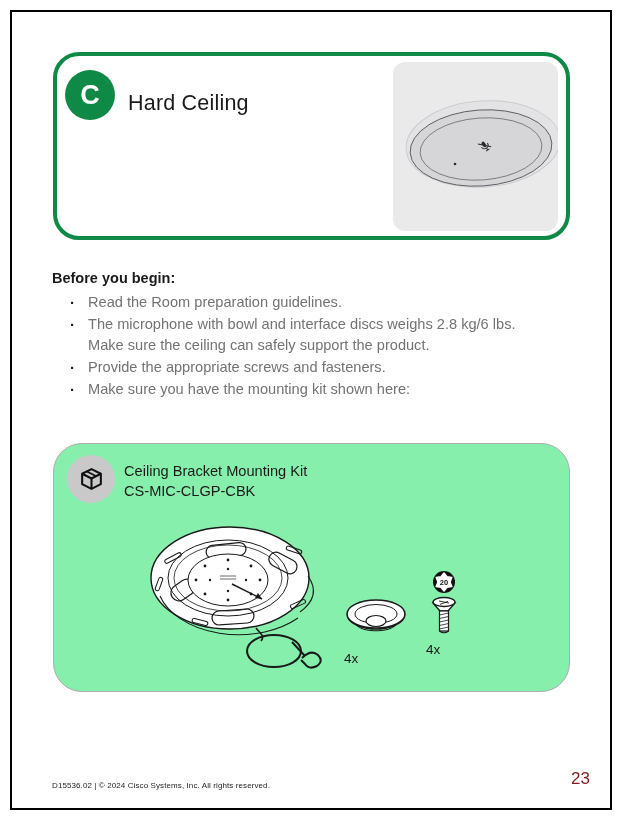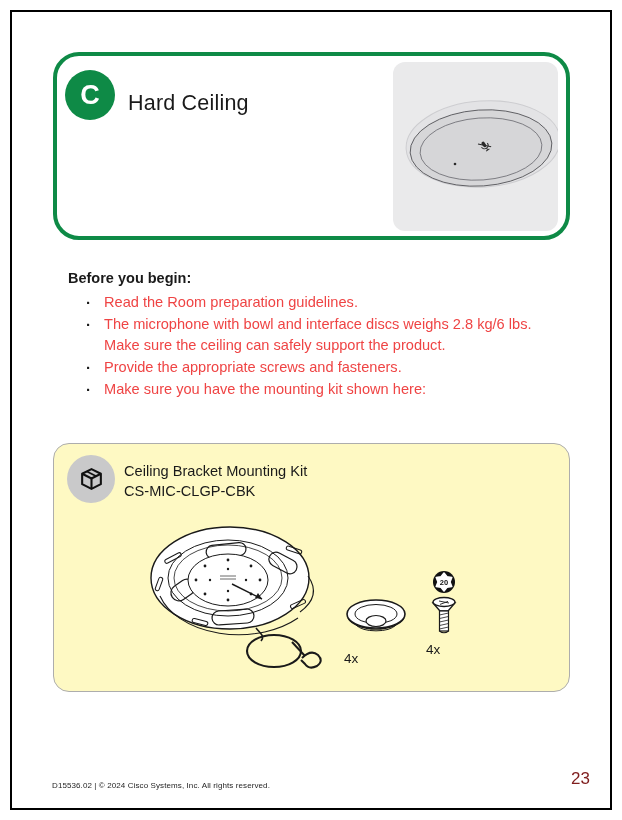--- a/index.html
+++ b/index.html
@@ -21,34 +21,34 @@
   }
   .header-title{
     position:absolute;left:71px;top:21px;font-size:21.5px;font-weight:400;color:#1a1a1a;letter-spacing:.2px;
   }
   .product-image{
     position:absolute;top:6px;right:8px;width:165px;height:169px;border-radius:12px;
     background:#eaeaeb;overflow:hidden;
   }
 
   
-  .before{position:absolute;left:68px;top:270px;width:506px;}
+  .before{position:absolute;left:52px;top:270px;width:506px;}
   .before-heading{font-size:14.5px;font-weight:700;margin:0 0 6px 0;}
   .before-list{margin:0;padding:0;list-style:none;width:496px;}
   .before-list li{
-    position:relative;padding-left:36px;font-size:14.6px;line-height:21.7px;color:#ef4444;
+    position:relative;padding-left:36px;font-size:14.6px;line-height:21.7px;color:#737373;
   }
   .before-list li::before{
     content:"·";position:absolute;left:18px;top:0;font-size:15px;font-weight:700;color:#1a1a1a;
   }
 
   
   .kit-card{
     position:absolute;left:53px;top:443px;width:517px;height:249px;box-sizing:border-box;
-    border:1.5px solid #adadad;border-radius:16px;background:#fef9c3;
+    border:1.5px solid #adadad;border-radius:29px;background:#86efac;
   }
   .kit-icon-circle{
     position:absolute;left:13px;top:11px;width:48px;height:48px;border-radius:50%;
     background:#c9c9ca;display:flex;align-items:center;justify-content:center;
   }
   .kit-title-block{position:absolute;left:70px;top:17px;font-size:14.6px;line-height:20px;}
   .kit-illustration{position:absolute;left:86px;top:74px;}
   .kit-part{position:absolute;display:flex;flex-direction:column;}
   .kit-part.grommet{left:290px;top:150px;width:80px;}
   .kit-part.screw{left:372px;top:126px;width:56px;}

